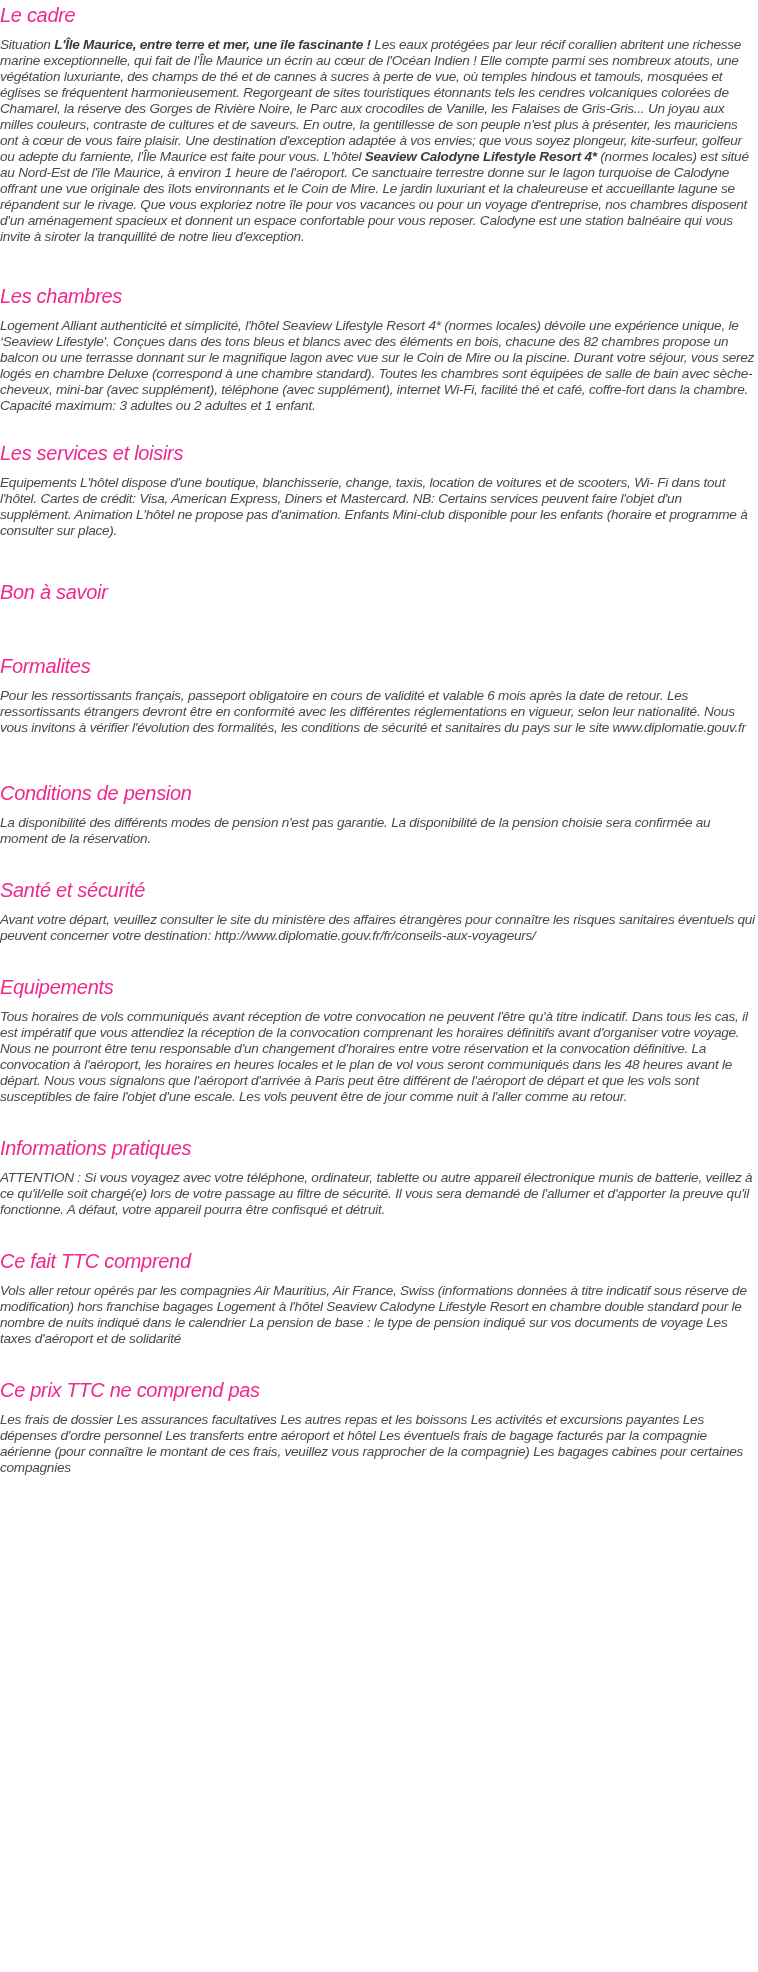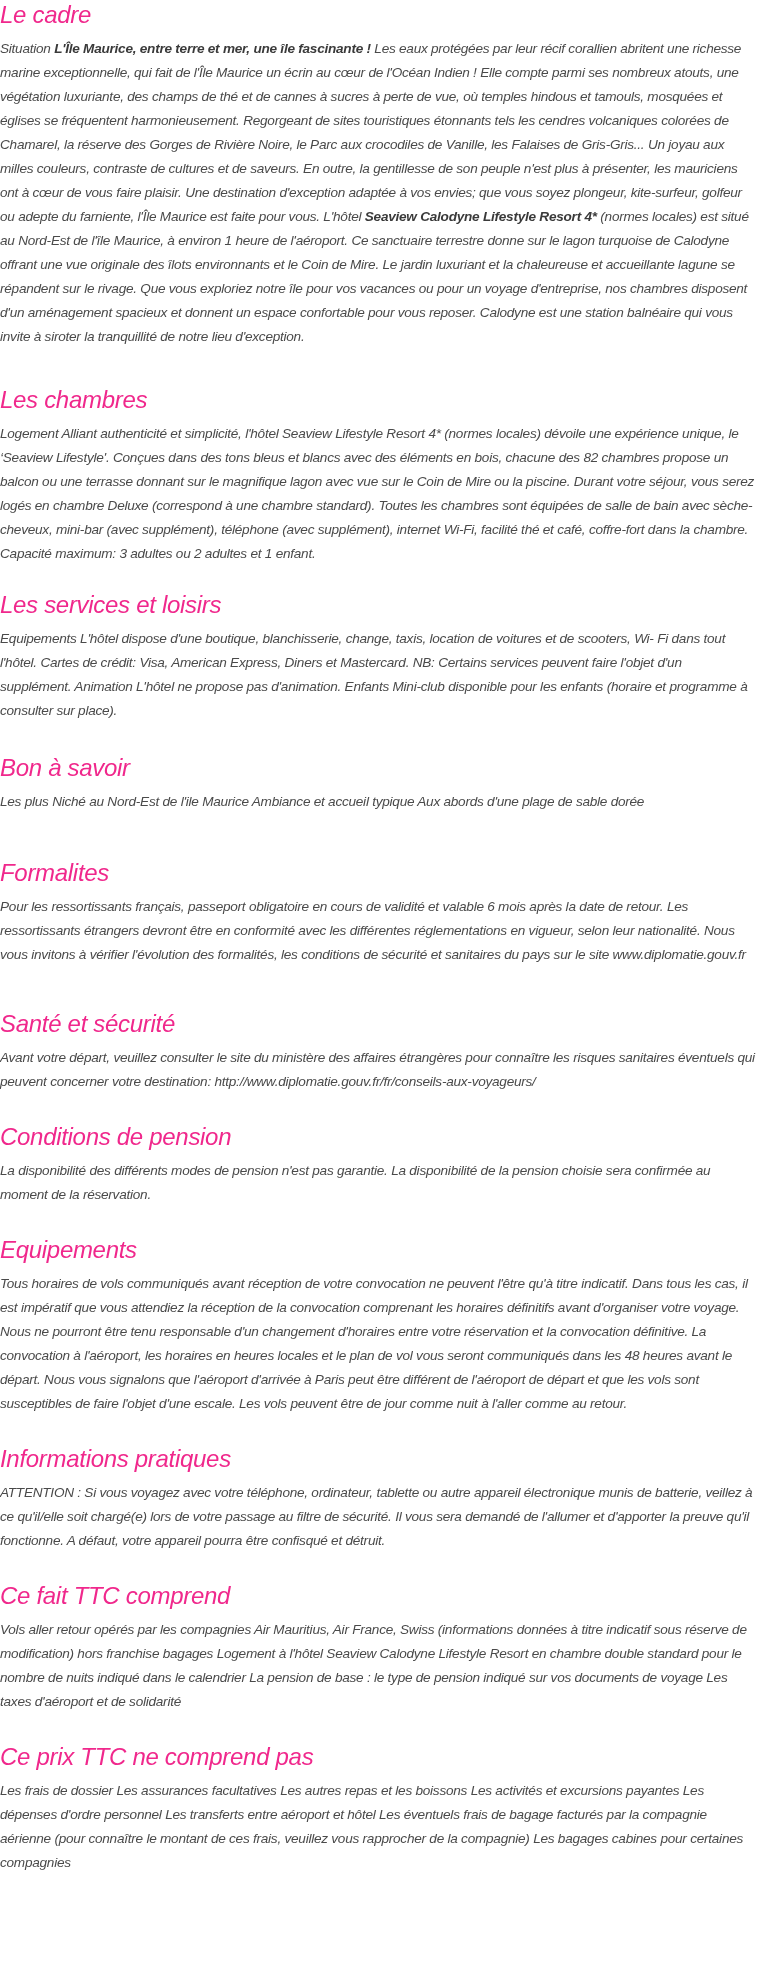--- a/index.html
+++ b/index.html
@@ -16,40 +16,40 @@
       padding: 0 2px 0 0;
     }
     .section {
       margin: 0 0 28px 0;
     }
     .section h2 {
       font-family: "Liberation Sans", sans-serif;
       font-style: italic;
       font-weight: normal;
       color: #f0288c;
-      font-size: 24px;
+      font-size: 20px;
       line-height: 30px;
       margin: 0 0 7px 0;
       letter-spacing: -0.3px;
     }
     .section p {
       margin: 0;
       font-style: italic;
       font-size: 13.6px;
-      line-height: 24px;
+      line-height: 16px;
       color: #4a4a4a;
       letter-spacing: -0.25px;
     }
     .section p b {
       font-weight: bold;
       color: #3a3a3a;
     }
     .s-cadre { margin-bottom: 36px; }
     .s-chambres { margin-bottom: 24px; }
-    .s-services { margin-bottom: 30px; }
+    .s-services { margin-bottom: 38px; }
     .s-bon { margin-bottom: 44px; }
     .s-formalites { margin-bottom: 42px; }
   </style>
 </head>
 <body>
 
 <div class="doc">
 
   <section class="section s-cadre">
     <h2>Le cadre</h2>
@@ -61,36 +61,35 @@
     <p>Logement Alliant authenticité et simplicité, l'hôtel Seaview Lifestyle Resort 4* (normes locales) dévoile une expérience unique, le ‘Seaview Lifestyle'. Conçues dans des tons bleus et blancs avec des éléments en bois, chacune des 82 chambres propose un balcon ou une terrasse donnant sur le magnifique lagon avec vue sur le Coin de Mire ou la piscine. Durant votre séjour, vous serez logés en chambre Deluxe (correspond à une chambre standard). Toutes les chambres sont équipées de salle de bain avec sèche-cheveux, mini-bar (avec supplément), téléphone (avec supplément), internet Wi-Fi, facilité thé et café, coffre-fort dans la chambre. Capacité maximum: 3 adultes ou 2 adultes et 1 enfant.</p>
   </section>
 
   <section class="section s-services">
     <h2>Les services et loisirs</h2>
     <p>Equipements L'hôtel dispose d'une boutique, blanchisserie, change, taxis, location de voitures et de scooters, Wi- Fi dans tout l'hôtel. Cartes de crédit: Visa, American Express, Diners et Mastercard. NB: Certains services peuvent faire l'objet d'un supplément. Animation L'hôtel ne propose pas d'animation. Enfants Mini-club disponible pour les enfants (horaire et programme à consulter sur place).</p>
   </section>
 
   <section class="section s-bon">
     <h2>Bon à savoir</h2>
-    <p>Les plus Niché au Nord-Est de l'ile Maurice Ambiance et accueil typique Aux abords d'une plage de sable dorée</p>
   </section>
 
   <section class="section s-formalites">
     <h2>Formalites</h2>
     <p>Pour les ressortissants français, passeport obligatoire en cours de validité et valable 6 mois après la date de retour. Les ressortissants étrangers devront être en conformité avec les différentes réglementations en vigueur, selon leur nationalité. Nous vous invitons à vérifier l'évolution des formalités, les conditions de sécurité et sanitaires du pays sur le site www.diplomatie.gouv.fr</p>
   </section>
 
   <section class="section">
-    <h2>Santé et sécurité</h2>
-    <p>Avant votre départ, veuillez consulter le site du ministère des affaires étrangères pour connaître les risques sanitaires éventuels qui peuvent concerner votre destination: http://www.diplomatie.gouv.fr/fr/conseils-aux-voyageurs/</p>
+    <h2>Conditions de pension</h2>
+    <p>La disponibilité des différents modes de pension n'est pas garantie. La disponibilité de la pension choisie sera confirmée au moment de la réservation.</p>
   </section>
 
   <section class="section">
-    <h2>Conditions de pension</h2>
-    <p>La disponibilité des différents modes de pension n'est pas garantie. La disponibilité de la pension choisie sera confirmée au moment de la réservation.</p>
+    <h2>Santé et sécurité</h2>
+    <p>Avant votre départ, veuillez consulter le site du ministère des affaires étrangères pour connaître les risques sanitaires éventuels qui peuvent concerner votre destination: http://www.diplomatie.gouv.fr/fr/conseils-aux-voyageurs/</p>
   </section>
 
   <section class="section">
     <h2>Equipements</h2>
     <p>Tous horaires de vols communiqués avant réception de votre convocation ne peuvent l'être qu'à titre indicatif. Dans tous les cas, il est impératif que vous attendiez la réception de la convocation comprenant les horaires définitifs avant d'organiser votre voyage. Nous ne pourront être tenu responsable d'un changement d'horaires entre votre réservation et la convocation définitive. La convocation à l'aéroport, les horaires en heures locales et le plan de vol vous seront communiqués dans les 48 heures avant le départ. Nous vous signalons que l'aéroport d'arrivée à Paris peut être différent de l'aéroport de départ et que les vols sont susceptibles de faire l'objet d'une escale. Les vols peuvent être de jour comme nuit à l'aller comme au retour.</p>
   </section>
 
   <section class="section">
     <h2>Informations pratiques</h2>
     <p>ATTENTION : Si vous voyagez avec votre téléphone, ordinateur, tablette ou autre appareil électronique munis de batterie, veillez à ce qu'il/elle soit chargé(e) lors de votre passage au filtre de sécurité. Il vous sera demandé de l'allumer et d'apporter la preuve qu'il fonctionne. A défaut, votre appareil pourra être confisqué et détruit.</p>

